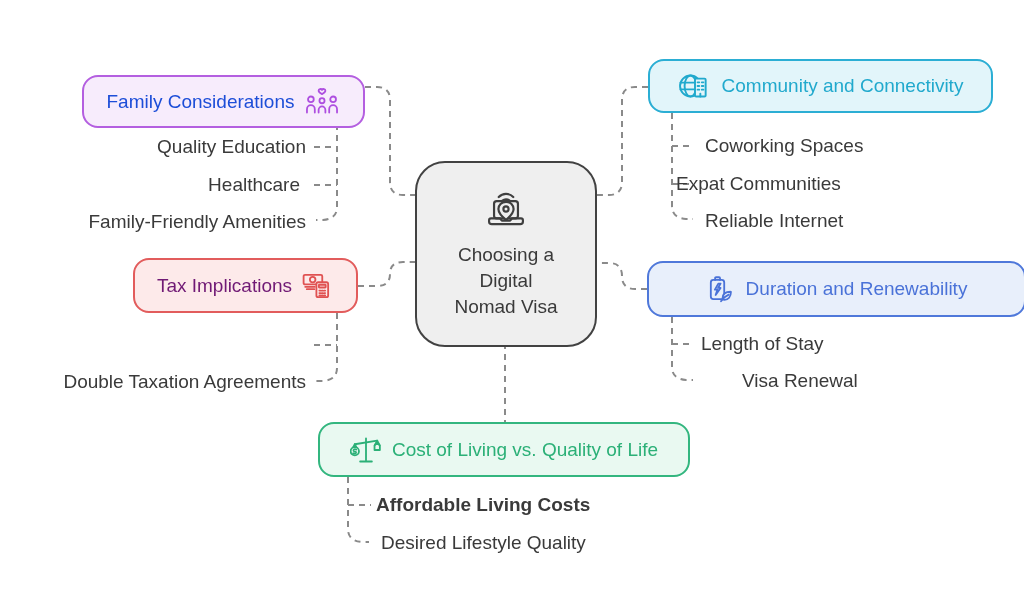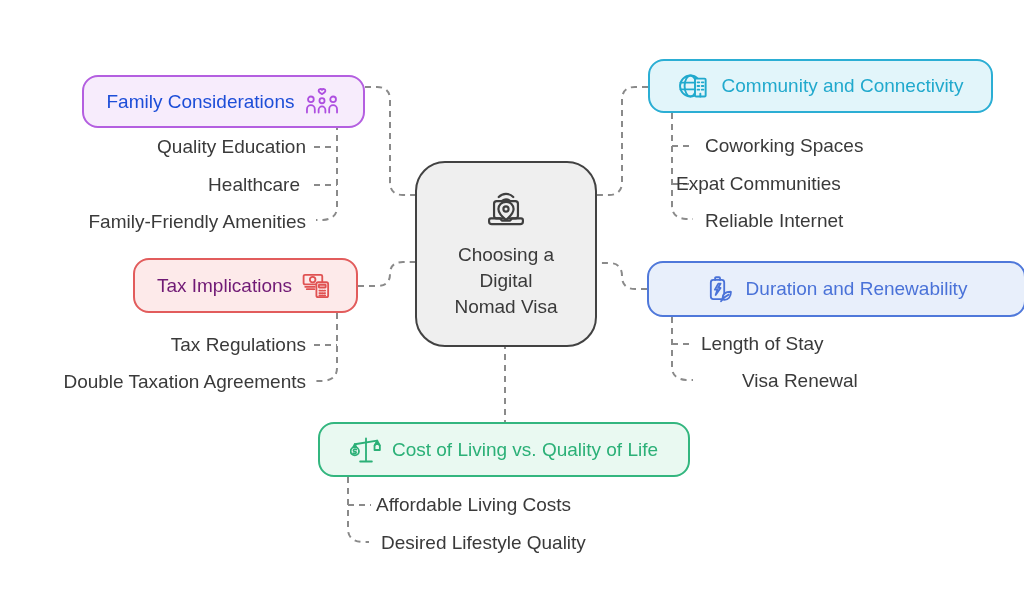--- a/index.html
+++ b/index.html
@@ -29,21 +29,21 @@
   }
   .center-node .ctext{font-size:19px;line-height:26px;color:#3a3a3a;text-align:center;}
   
   .sub{
     position:absolute;font-size:19px;color:#3a3a3a;white-space:nowrap;transform:translateY(-50%);
   }
   .qe {right:718px;top:147px;} .hc {right:724px;top:185px;} .ffa{right:718px;top:222px;}
   .tr {right:718px;top:345px;} .dta{right:718px;top:382px;}
   .cw {left:705px;top:146px;}  .ec {left:676px;top:184px;}  .ri {left:705px;top:221px;}
   .los{left:701px;top:344px;}  .vr {left:706px;top:381px;margin-left:36px;}
-  .alc{left:376px;top:505px;}  .dlq{left:381px;top:543px;}
+  .alc{left:376px;top:505px;font-weight:bold;}  .dlq{left:381px;top:543px;}
 </style>
 </head>
 <body>
 
 <div class="canvas">
 
   <svg class="connectors" viewBox="0 0 1024 614">
     <g>
       <path d="M365 87 H377 Q390 87 390 100 V182 Q390 195 403 195 H415"></path>
     </g>
@@ -170,21 +170,20 @@
         <path d="M23 9.8 l2.5-2.6 2.5 2.6 v4.2 h-5 z" fill="#e9f9f1"></path>
       </svg>
     </span>
     <span class="label">Cost of Living vs. Quality of Life</span>
   </div>
 
   <div class="sub qe">Quality Education</div>
   <div class="sub hc">Healthcare</div>
   <div class="sub ffa">Family-Friendly Amenities</div>
 
-  <div class="sub tr">Tax Regulations</div>
   <div class="sub dta">Double Taxation Agreements</div>
 
   <div class="sub cw">Coworking Spaces</div>
   <div class="sub ec">Expat Communities</div>
   <div class="sub ri">Reliable Internet</div>
 
   <div class="sub los">Length of Stay</div>
   <div class="sub vr">Visa Renewal</div>
 
   <div class="sub alc">Affordable Living Costs</div>

